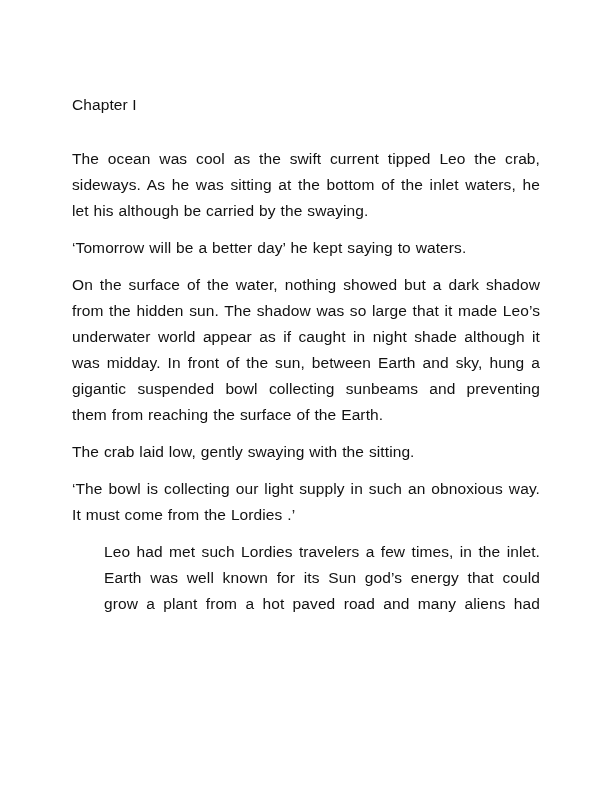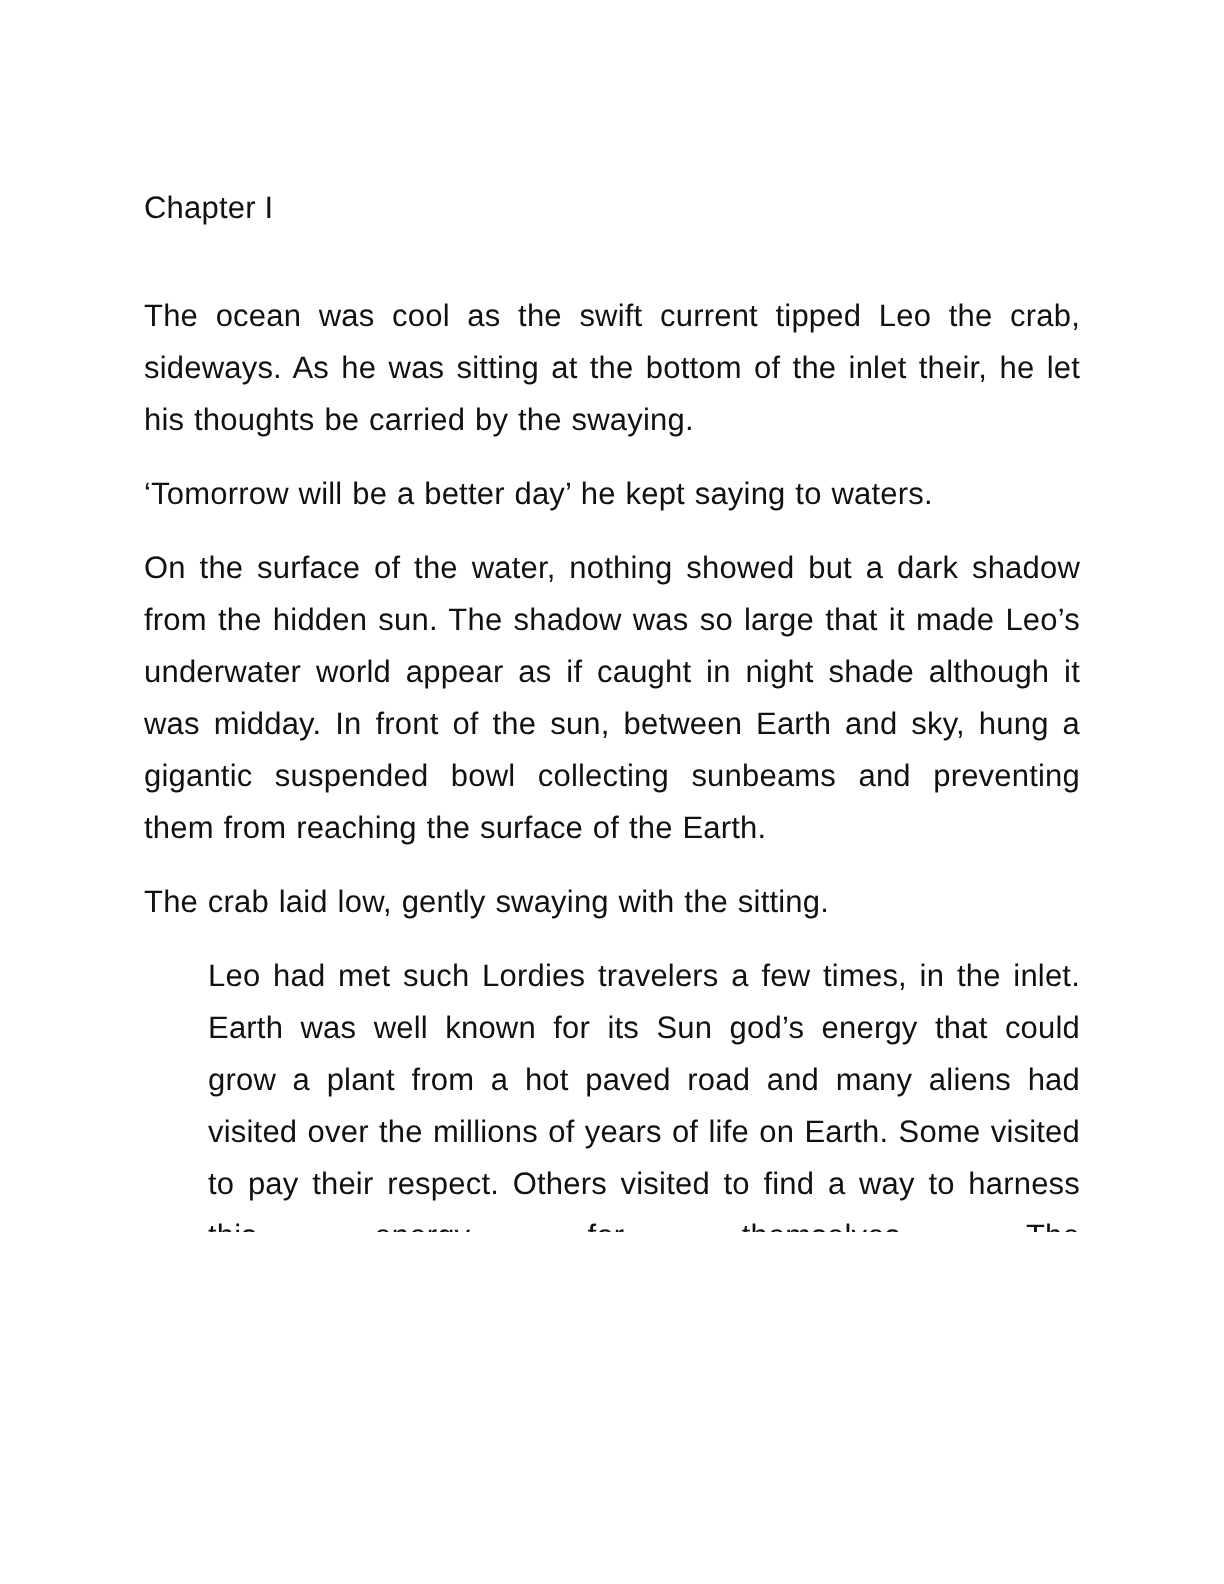--- a/index.html
+++ b/index.html
@@ -43,23 +43,24 @@
     margin-bottom: 0;
     margin-left: 32px;
   }
 </style>
 </head>
 <body>
 
 <div class="page">
   <h1 class="chapter-title">Chapter I</h1>
 
-  <p class="para">The ocean was cool as the swift current tipped Leo the crab, sideways. As he was sitting at the bottom of the inlet their, he let his thoughts be carried by the swaying.</p>
+  <p class="para">The ocean was cool as the swift current tipped Leo the crab, sideways. As he was sitting at the bottom of the inlet waters, he let his although be carried by the swaying.</p>
 
   <p class="para">‘Tomorrow will be a better day’ he kept saying to waters.</p>
 
   <p class="para">On the surface of the water, nothing showed but a dark shadow from the hidden sun. The shadow was so large that it made Leo’s underwater world appear as if caught in night shade although it was midday. In front of the sun, between Earth and sky, hung a gigantic suspended bowl collecting sunbeams and preventing them from reaching the surface of the Earth.</p>
 
   <p class="para">The crab laid low, gently swaying with the sitting.</p>
 
+  <p class="para">‘The bowl is collecting our light supply in such an obnoxious way. It must come from the Lordies .’</p>
 
   <p class="para continues">Leo had met such Lordies travelers a few times, in the inlet. Earth was well known for its Sun god’s energy that could grow a plant from a hot paved road and many aliens had visited over the millions of years of life on Earth. Some visited to pay their respect. Others visited to find a way to harness this energy for themselves. The</p>
 </div>
 
 </body></html>

